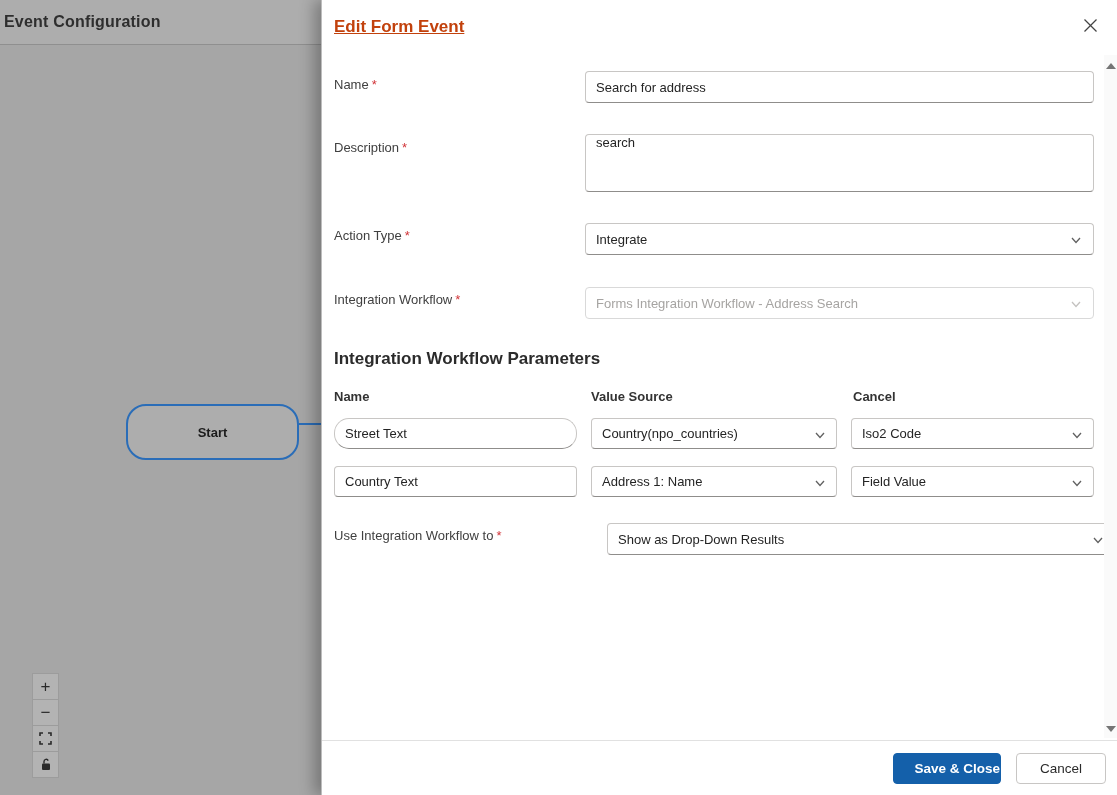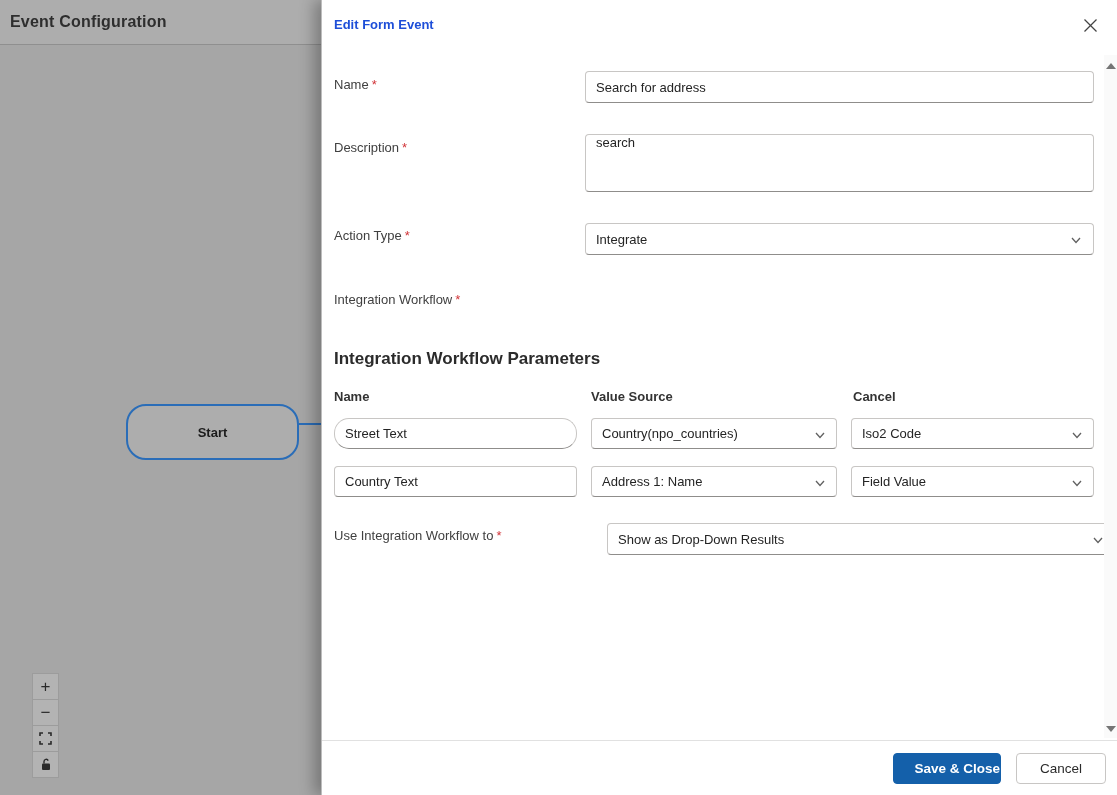--- a/index.html
+++ b/index.html
@@ -3,37 +3,37 @@
 <meta charset="utf-8">
 <style>
   * { margin:0; padding:0; box-sizing:border-box; }
   html,body { width:1117px; height:795px; overflow:hidden;
     font-family:"Liberation Sans", sans-serif; background:#a6a6a6; }
   .app { position:relative; width:1117px; height:795px; }
 
   
   .left-panel { position:absolute; left:0; top:0; width:321px; height:795px; background:#a6a6a6; }
   .left-header { position:absolute; left:0; top:0; width:100%; height:45px;
-    background:#adadad; border-bottom:1px solid #8f8f8f; display:flex; align-items:center; padding-left:10px; }
+    background:#adadad; border-bottom:1px solid #8f8f8f; display:flex; align-items:center; padding-left:4px; }
   .left-header span { font-size:16px; font-weight:700; color:#2e2e2e; letter-spacing:.2px; }
   .canvas { position:absolute; left:0; top:46px; width:100%; height:749px; }
   .start-node { position:absolute; left:126px; top:358px; width:173px; height:56px;
     border:2px solid #2a6db8; border-radius:20px; background:#adadad;
     display:flex; align-items:center; justify-content:center; cursor:pointer; }
   .start-node span { font-size:13px; font-weight:700; color:#1c1c1c; }
   .connector { position:absolute; left:299px; top:377px; width:22px; height:2px; background:#2a6db8; }
   .zoom-toolbar { position:absolute; left:32px; top:628px; width:27px; display:flex; flex-direction:column; }
   .ztool { width:27px; height:27px; background:#b3b3b3; border:1px solid #9c9c9c; margin-top:-1px;
     display:flex; align-items:center; justify-content:center; color:#2a2a2a; font-size:17px; cursor:pointer; }
   .ztool svg { display:block; }
 
   
   .dialog { position:absolute; left:321px; top:0; width:796px; height:795px; background:#ffffff;
     border-left:1px solid #bdbdbd; box-shadow:-7px 0 14px rgba(0,0,0,.28); }
-  .dialog-title { position:absolute; left:12px; top:17px; font-size:13px; font-weight:700; color:#1d4ed8; }
+  .dialog-title { position:absolute; left:12px; top:17px; font-size:17px; font-weight:700; color:#c2410c;text-decoration:underline; }
   .close-btn { position:absolute; right:14px; top:14px; width:26px; height:26px; background:transparent;
     border:none; display:flex; align-items:center; justify-content:center; cursor:pointer; }
 
   .flabel { position:absolute; left:12px; font-size:13px; color:#404040; }
   .req { color:#d13438; margin-left:3px; }
   .txt-input, .txt-area, .ddl {
     position:absolute; left:263px; width:509px; background:#fff;
     border:1px solid #c8c6c4; border-bottom-color:#8f8d8b; border-radius:4px;
     font-size:13px; color:#242424; font-family:"Liberation Sans", sans-serif; }
   .txt-input { height:32px; padding:0 10px; }
@@ -141,20 +141,28 @@
       <span class="chev">
         <svg width="14" height="14" viewBox="0 0 14 14" fill="none" stroke="#616161" stroke-width="1.3">
           <polyline points="3,5 7,9.5 11,5"></polyline>
         </svg>
       </span>
     </div>
 
     <div class="flabel" style="top:292px;">
       <span>Integration Workflow</span><span class="req">*</span>
     </div>
+    <div class="ddl disabled" style="top:287px;">
+      <span>Forms Integration Workflow - Address Search</span>
+      <span class="chev">
+        <svg width="14" height="14" viewBox="0 0 14 14" fill="none" stroke="#c4c2c0" stroke-width="1.3">
+          <polyline points="3,5 7,9.5 11,5"></polyline>
+        </svg>
+      </span>
+    </div>
 
     <div class="section-heading">Integration Workflow Parameters</div>
     <div class="col-head" style="left:12px;">Name</div>
     <div class="col-head" style="left:269px;">Value Source</div>
     <div class="col-head" style="left:531px;">Cancel</div>
 
     <input class="p-input" style="left: 12px; top: 418px; width: 243px; border-radius: 15px;" type="text" value="Street Text">
     <div class="p-ddl" style="left:269px; top:418px; width:246px;">
       <span>Country(npo_countries)</span>
       <span class="chev">

